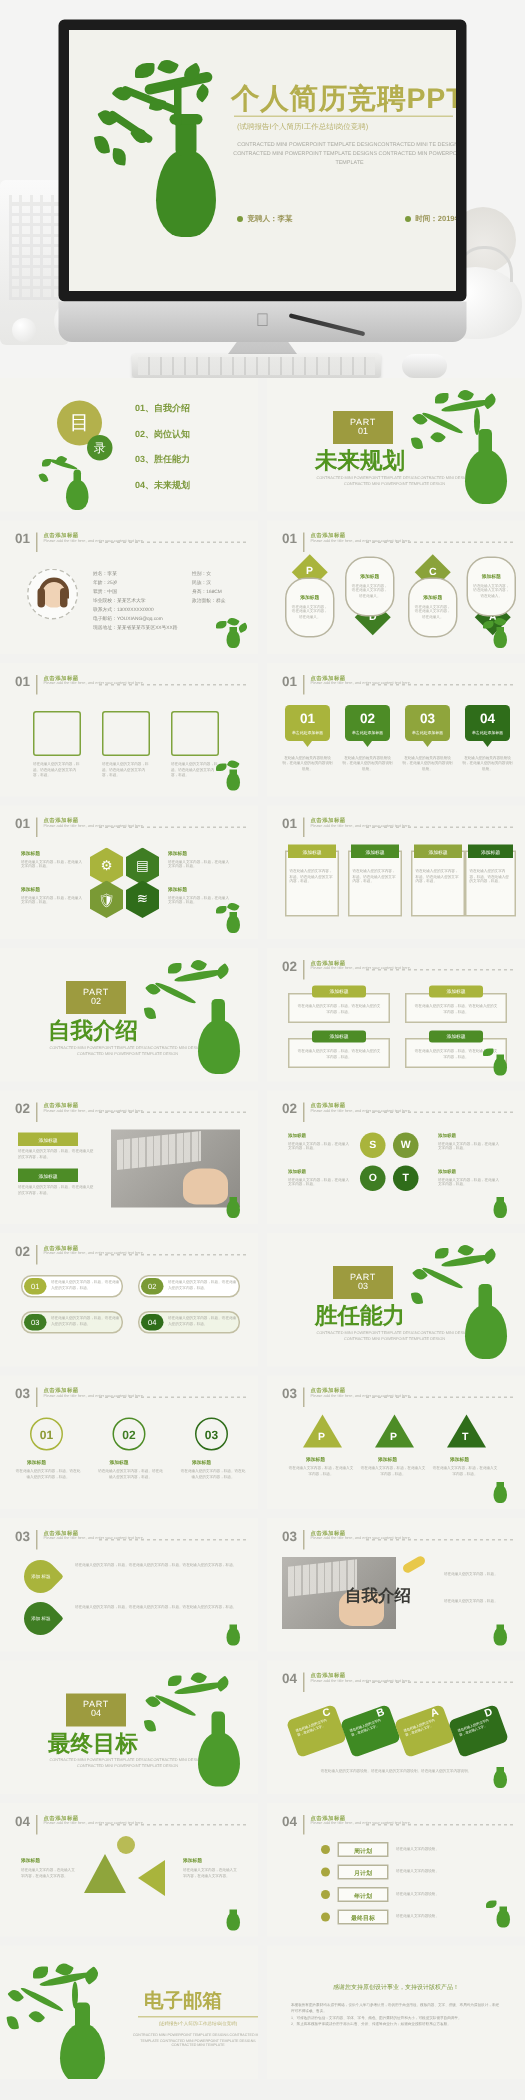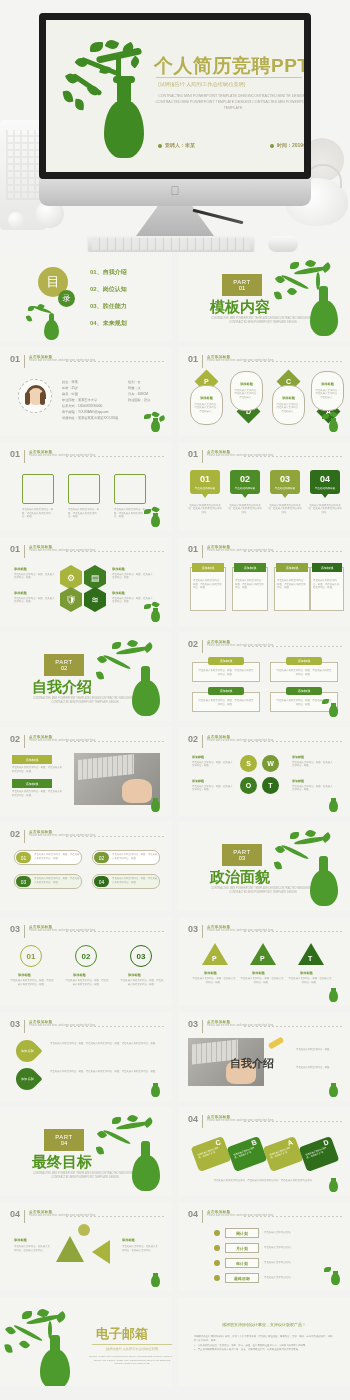--- a/index.html
+++ b/index.html
@@ -24,21 +24,21 @@
       background:radial-gradient(circle at 35% 30%,#fff,#e2e2e0); }
   .hero-pot{ position:absolute; right:2px; top:178px; width:62px;height:48px;
       background:radial-gradient(circle at 40% 35%,#fff,#e3e3e1); border-radius:50% 50% 45% 45%; }
   .hero-pot:before{ content:""; position:absolute; right:6px; top:-14px; width:34px;height:22px;
       border:2px solid #d8d8d6; border-bottom:none; border-radius:18px 18px 0 0; }
   .hero-plant{ position:absolute; right:6px; top:138px; width:44px;height:44px;
       background:radial-gradient(circle at 50% 60%,#eceae6,#dad8d2); border-radius:50%; opacity:.85;}
 
   .imac { position:absolute; left:39px; top:13px; width:272px; }
   .imac-screen { border:7px solid #1c1c1c; border-radius:4px; background:#1c1c1c; }
-  .slide0 { position:relative; width:100%; height:152px; background:#f2f2ec; overflow:hidden; }
+  .slide0 { position:relative; width:100%; height:174px; background:#f2f2ec; overflow:hidden; }
   .imac-chin { height:27px; background:linear-gradient(180deg,#dcdcdc,#bdbdbd);
      border-radius:0 0 9px 9px; position:relative; }
   .imac-chin .logo{ position:absolute; left:50%; top:6px; transform:translateX(-50%);
      width:11px;height:13px; color:#8d8d8d; font-size:12px; line-height:13px; text-align:center;}
   .imac-stand{ width:78px;height:30px;margin:0 auto;
      background:linear-gradient(180deg,#c9c9c9,#b4b4b4); clip-path:polygon(28% 0,72% 0,100% 100%,0 100%); }
   .imac-foot{ width:128px;height:8px;margin:0 auto;border-radius:4px;
      background:linear-gradient(180deg,#d0d0d0,#b0b0b0); }
   .keyboard{ position:absolute; left:88px; top:236px; width:166px;height:16px;
      background:linear-gradient(180deg,#f0f0ee,#d6d6d4); border-radius:2px;
@@ -270,21 +270,21 @@
           <li>03、胜任能力</li>
           <li>04、未来规划</li>
         </ul>
       </div>
 
       <div class="sl">
         <div class="part-badge">
           <div class="p1">PART</div>
           <div class="p2">01</div>
         </div>
-        <div class="part-title">模板内容</div>
+        <div class="part-title">未来规划</div>
         <div class="part-eng">CONTRACTED MINI POWERPOINT TEMPLATE DESIGNCONTRACTED MINI DESIGNS CONTRACTED MINI POWERPOINT TEMPLATE DESIGN</div>
         <div class="vase" style="position:absolute;left:96px;top:10px;width:72px;height:75px;">
           <div class="body" style="left:36px;top:38px;width:28px;height:36px;background:#4c9b2c;"></div>
           <div class="neck" style="left:45px;top:24px;width:9px;height:16px;background:#4c9b2c;"></div>
           <div class="branch" style="left:20px;top:6px;width:34px;height:5px;background:#4c9b2c;transform:rotate(-10deg);"></div>
           <div class="branch" style="left:6px;top:18px;width:30px;height:4px;background:#4c9b2c;transform:rotate(26deg);"></div>
           <div class="branch" style="left:42px;top:10px;width:4px;height:18px;background:#4c9b2c;"></div>
           <div class="leaf" style="left:16px;top:0px;width:9px;height:7px;background:#4c9b2c;"></div>
           <div class="leaf" style="left:32px;top:-2px;width:9px;height:7px;background:#4c9b2c;transform:rotate(28deg);"></div>
           <div class="leaf" style="left:48px;top:2px;width:9px;height:7px;background:#4c9b2c;transform:rotate(-36deg);"></div>
@@ -627,21 +627,21 @@
         <div class="gbox" style="left:92px;top:52px;width:68px;height:15px;border-radius:7px;background:#f0f4e6;"></div>
         <div class="gtag" style="left:94px;top:54px;width:15px;height:11px;background:#2f6d1a;border-radius:6px;font-size:5px;">04</div>
         <div class="gtxt" style="left:112px;top:55px;width:46px;">请在此输入您的文字内容，标题。请在此输入您的文字内容，标题。</div>
       </div>
 
       <div class="sl">
         <div class="part-badge">
           <div class="p1">PART</div>
           <div class="p2">03</div>
         </div>
-        <div class="part-title">政治面貌</div>
+        <div class="part-title">胜任能力</div>
         <div class="part-eng">CONTRACTED MINI POWERPOINT TEMPLATE DESIGNCONTRACTED MINI DESIGNS CONTRACTED MINI POWERPOINT TEMPLATE DESIGN</div>
         <div class="vase" style="position:absolute;left:96px;top:10px;width:72px;height:75px;">
           <div class="body" style="left:36px;top:38px;width:28px;height:36px;background:#4c9b2c;"></div>
           <div class="neck" style="left:45px;top:24px;width:9px;height:16px;background:#4c9b2c;"></div>
           <div class="branch" style="left:20px;top:6px;width:34px;height:5px;background:#4c9b2c;transform:rotate(-10deg);"></div>
           <div class="branch" style="left:6px;top:18px;width:30px;height:4px;background:#4c9b2c;transform:rotate(26deg);"></div>
           <div class="leaf" style="left:16px;top:0px;width:9px;height:7px;background:#4c9b2c;"></div>
           <div class="leaf" style="left:32px;top:-2px;width:9px;height:7px;background:#4c9b2c;transform:rotate(28deg);"></div>
           <div class="leaf" style="left:48px;top:2px;width:9px;height:7px;background:#4c9b2c;transform:rotate(-36deg);"></div>
           <div class="leaf" style="left:2px;top:14px;width:8px;height:7px;background:#4c9b2c;transform:rotate(50deg);"></div>

